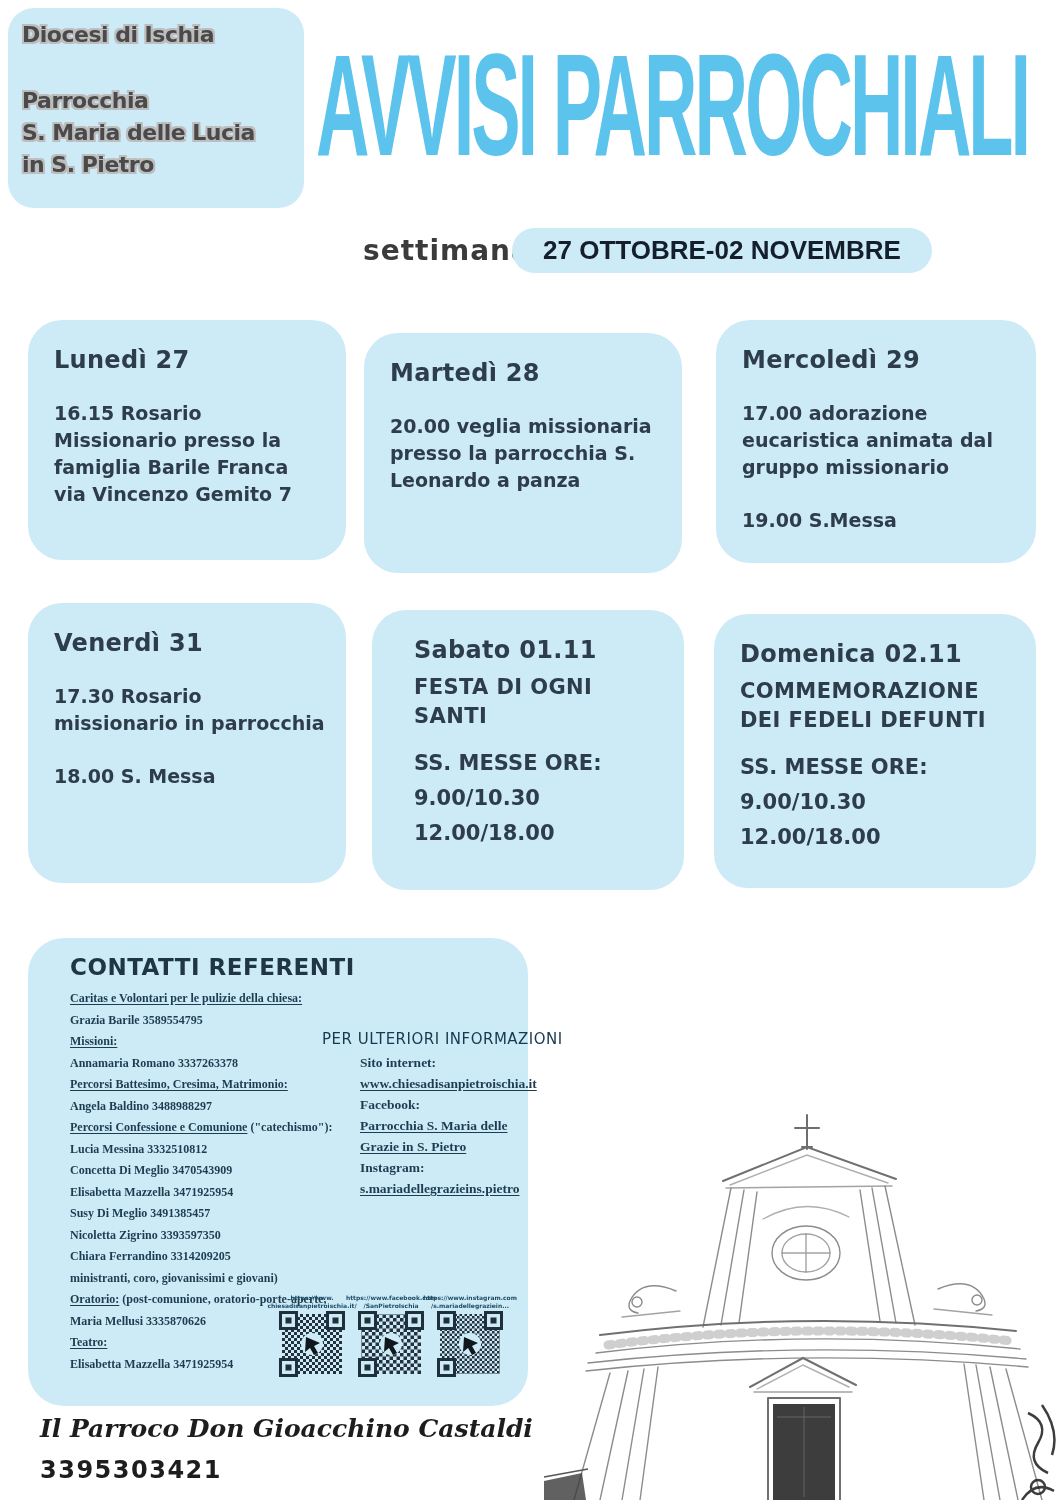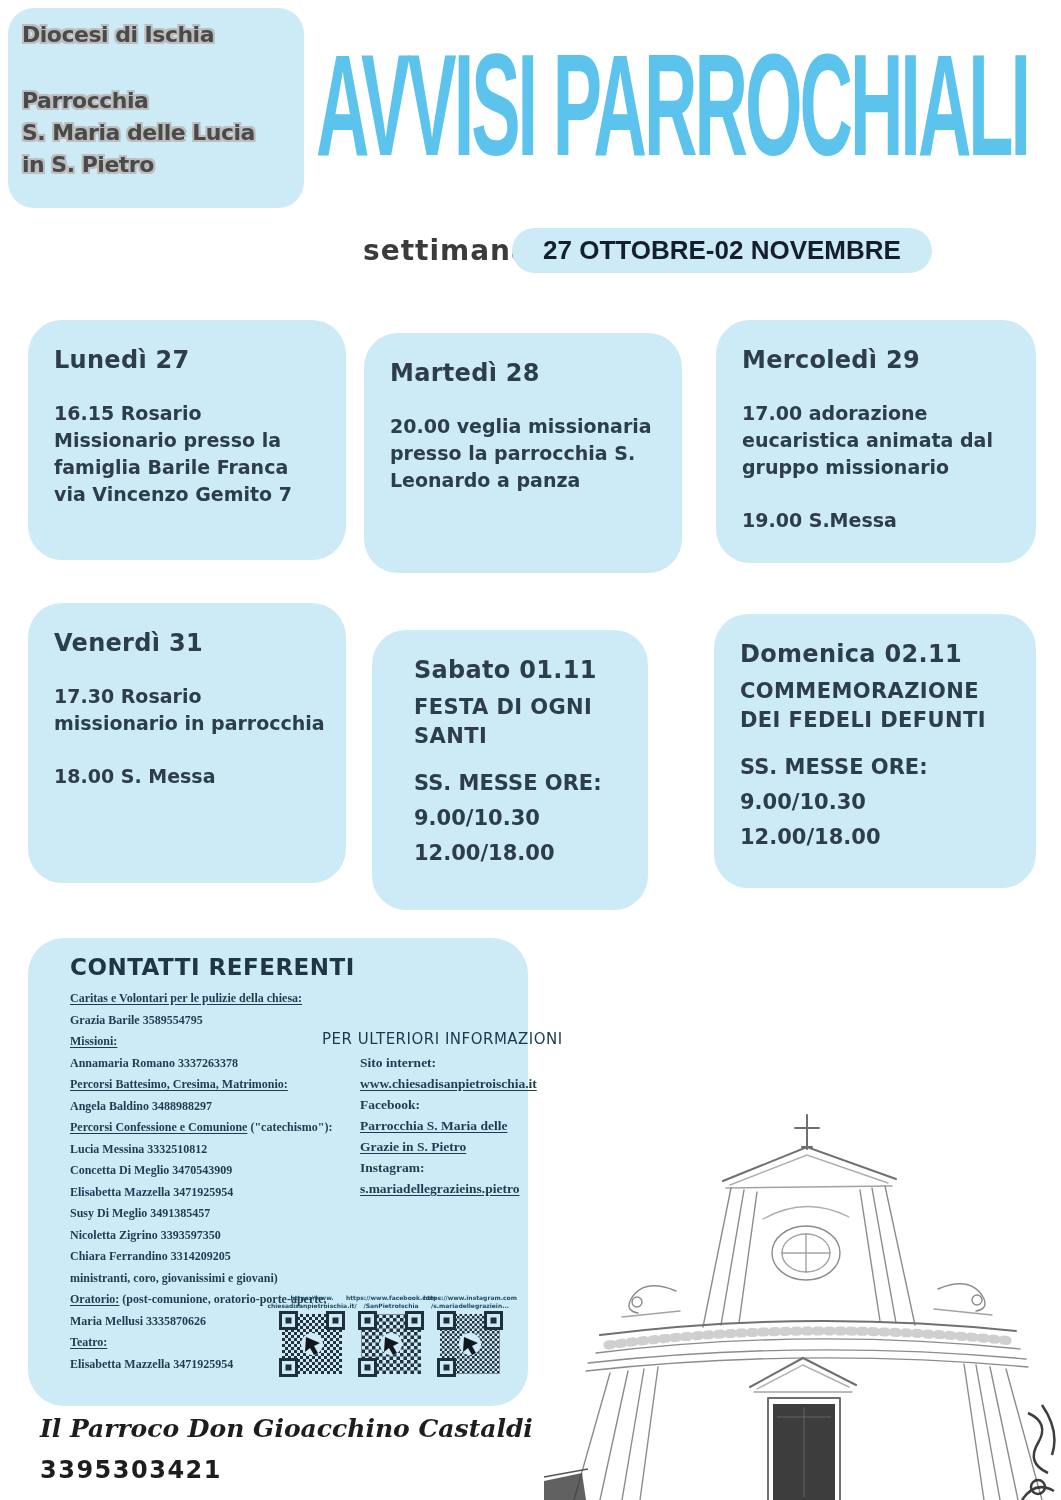--- a/index.html
+++ b/index.html
@@ -16,21 +16,21 @@
   .week-label{position:absolute;left:363px;top:234px;font-size:28px;font-weight:600;color:#3b3b3b;letter-spacing:1px;}
   .week-pill{position:absolute;left:512px;top:228px;width:420px;height:45px;background:#cdeaf7;border-radius:24px;
         display:flex;align-items:center;justify-content:center;}
   .week-pill span{font-family:"Liberation Sans", sans-serif;font-weight:700;font-size:26px;color:#141f2b;letter-spacing:0;}
   
   .card{position:absolute;background:#cdeaf7;border-radius:34px;padding:26px 20px 0 26px;color:#2e3d4a;box-sizing:border-box;}
   .c1{left:28px;top:320px;width:318px;height:240px;}
   .c2{left:364px;top:333px;width:318px;height:240px;}
   .c3{left:716px;top:320px;width:320px;height:243px;}
   .c4{left:28px;top:603px;width:318px;height:280px;}
-  .c5{left:372px;top:630px;width:276px;height:280px;padding-left:42px;}
+  .c5{left:372px;top:610px;width:312px;height:280px;padding-left:42px;}
   .c6{left:714px;top:614px;width:322px;height:274px;}
   .day{font-size:24px;font-weight:700;letter-spacing:.3px;}
   .subtitle{font-size:21px;font-weight:800;margin-top:9px;line-height:29px;letter-spacing:.4px;}
   .subtitle:empty{display:none;}
   .para{font-size:19px;line-height:27px;margin-top:26px;font-weight:600;}
   .para:empty{display:none;}
   .tight{margin-top:0;}
   .massa .para{margin-top:0;line-height:35px;font-size:21px;}
   .massa .para.first{margin-top:15px;font-weight:700;}
   

